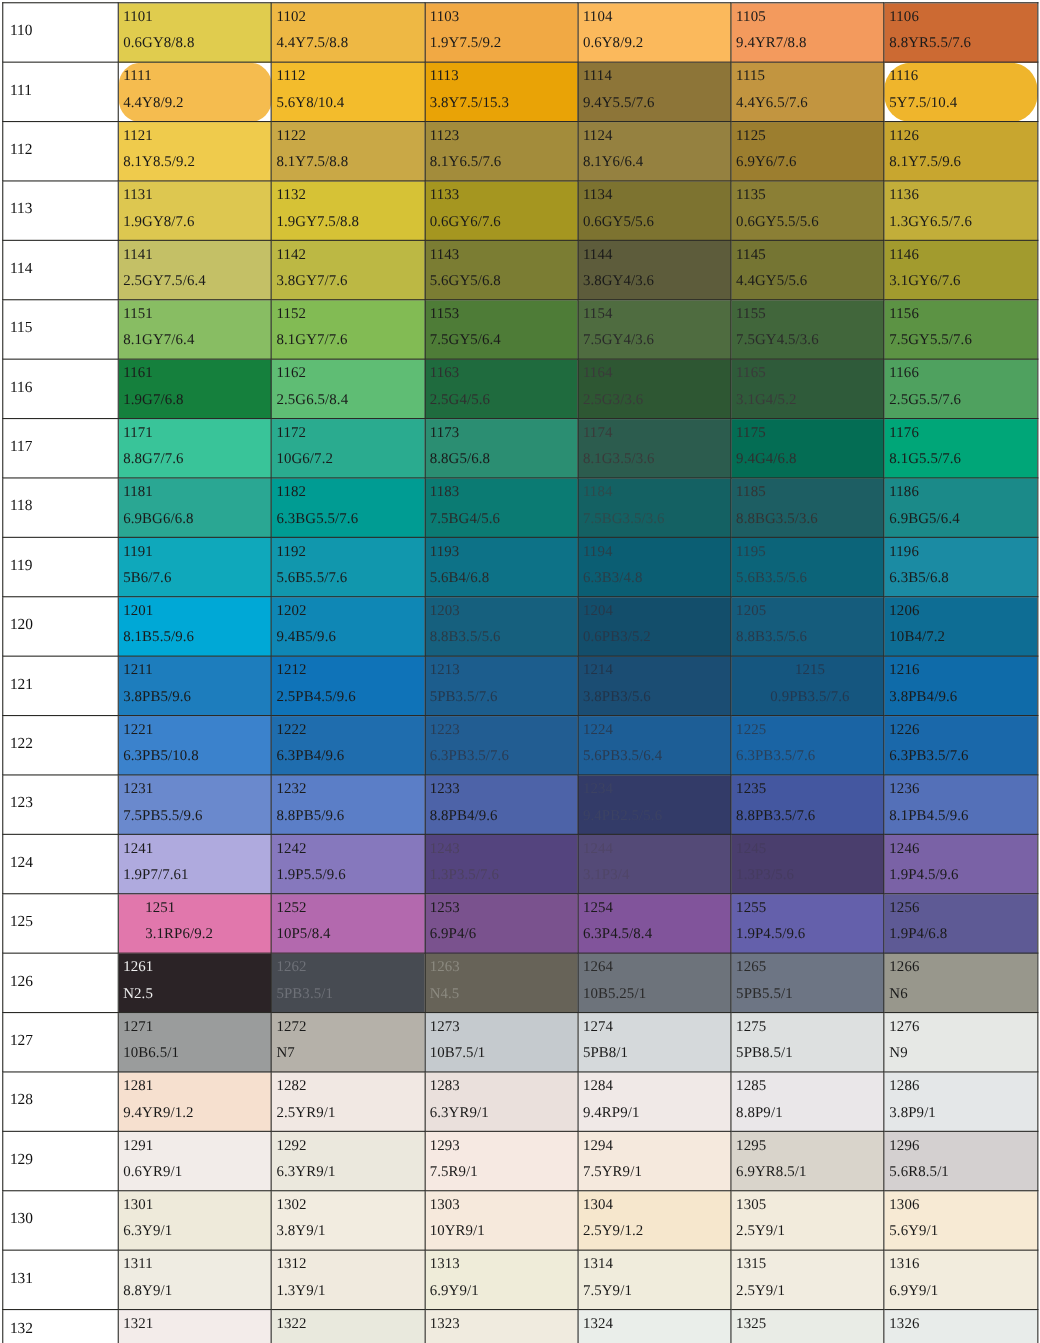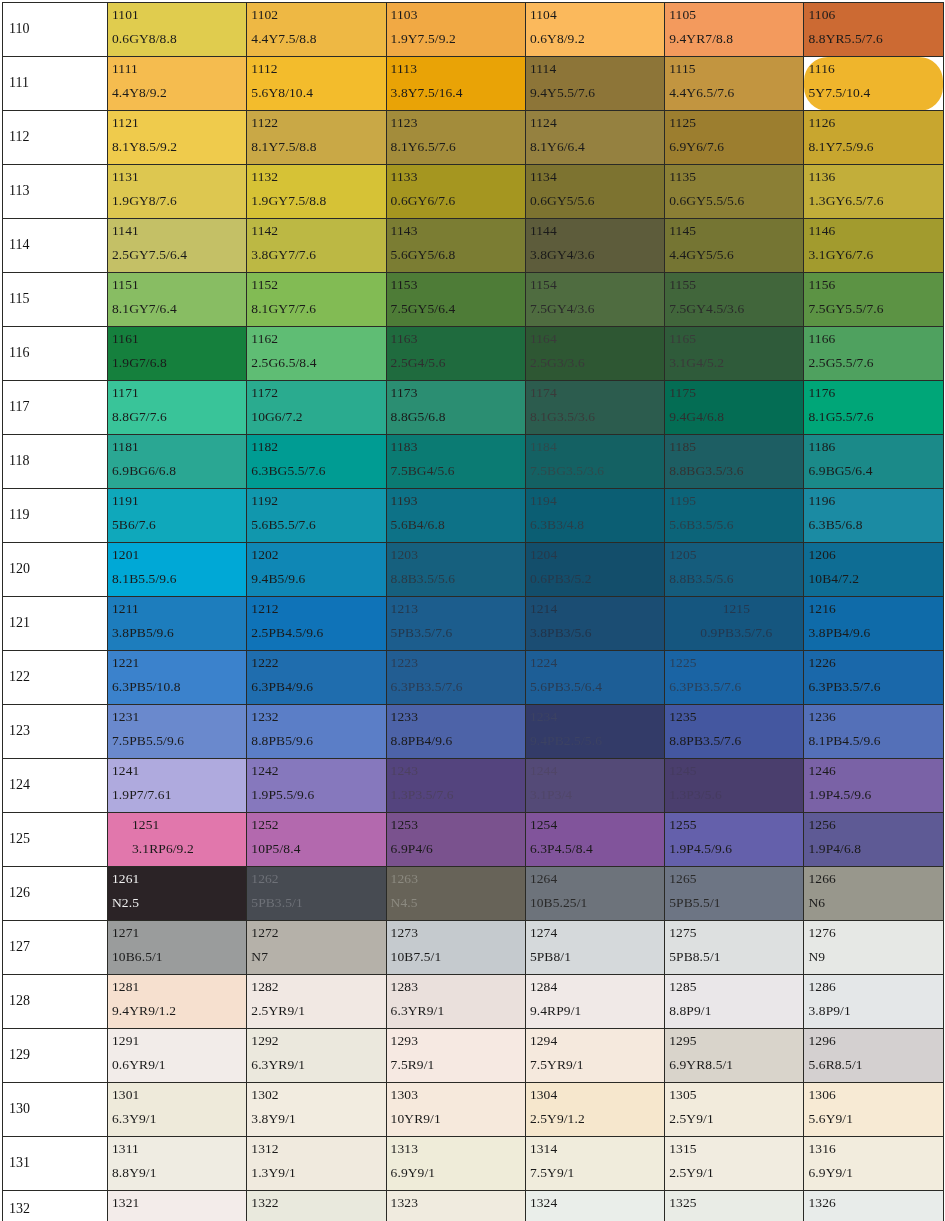--- a/index.html
+++ b/index.html
@@ -97,31 +97,31 @@
             <span class="code">1105</span>
             <span class="mun">9.4YR7/8.8</span>
           </td>
           <td class="swatch-cell" style="background: rgb(204, 106, 51); color: rgb(26, 26, 26);">
             <span class="code">1106</span>
             <span class="mun">8.8YR5.5/7.6</span>
           </td>
         </tr>
         <tr>
           <td class="idx-cell">111</td>
-          <td class="swatch-cell" style="background: rgb(245, 188, 79); color: rgb(26, 26, 26);">
+          <td class="swatch-cell" style="background: rgb(245, 188, 79); color: rgb(26, 26, 26); border-radius: 20px;">
             <span class="code">1111</span>
             <span class="mun">4.4Y8/9.2</span>
           </td>
           <td class="swatch-cell" style="background: rgb(243, 188, 44); color: rgb(26, 26, 26);">
             <span class="code">1112</span>
             <span class="mun">5.6Y8/10.4</span>
           </td>
           <td class="swatch-cell" style="background: rgb(233, 163, 6); color: rgb(26, 26, 26);">
             <span class="code">1113</span>
-            <span class="mun">3.8Y7.5/16.4</span>
+            <span class="mun">3.8Y7.5/15.3</span>
           </td>
           <td class="swatch-cell" style="background: rgb(141, 117, 56); color: rgb(26, 26, 26);">
             <span class="code">1114</span>
             <span class="mun">9.4Y5.5/7.6</span>
           </td>
           <td class="swatch-cell" style="background: rgb(194, 149, 64); color: rgb(26, 26, 26);">
             <span class="code">1115</span>
             <span class="mun">4.4Y6.5/7.6</span>
           </td>
           <td class="swatch-cell" style="background: rgb(239, 181, 44); color: rgb(26, 26, 26); border-radius: 24px;">

